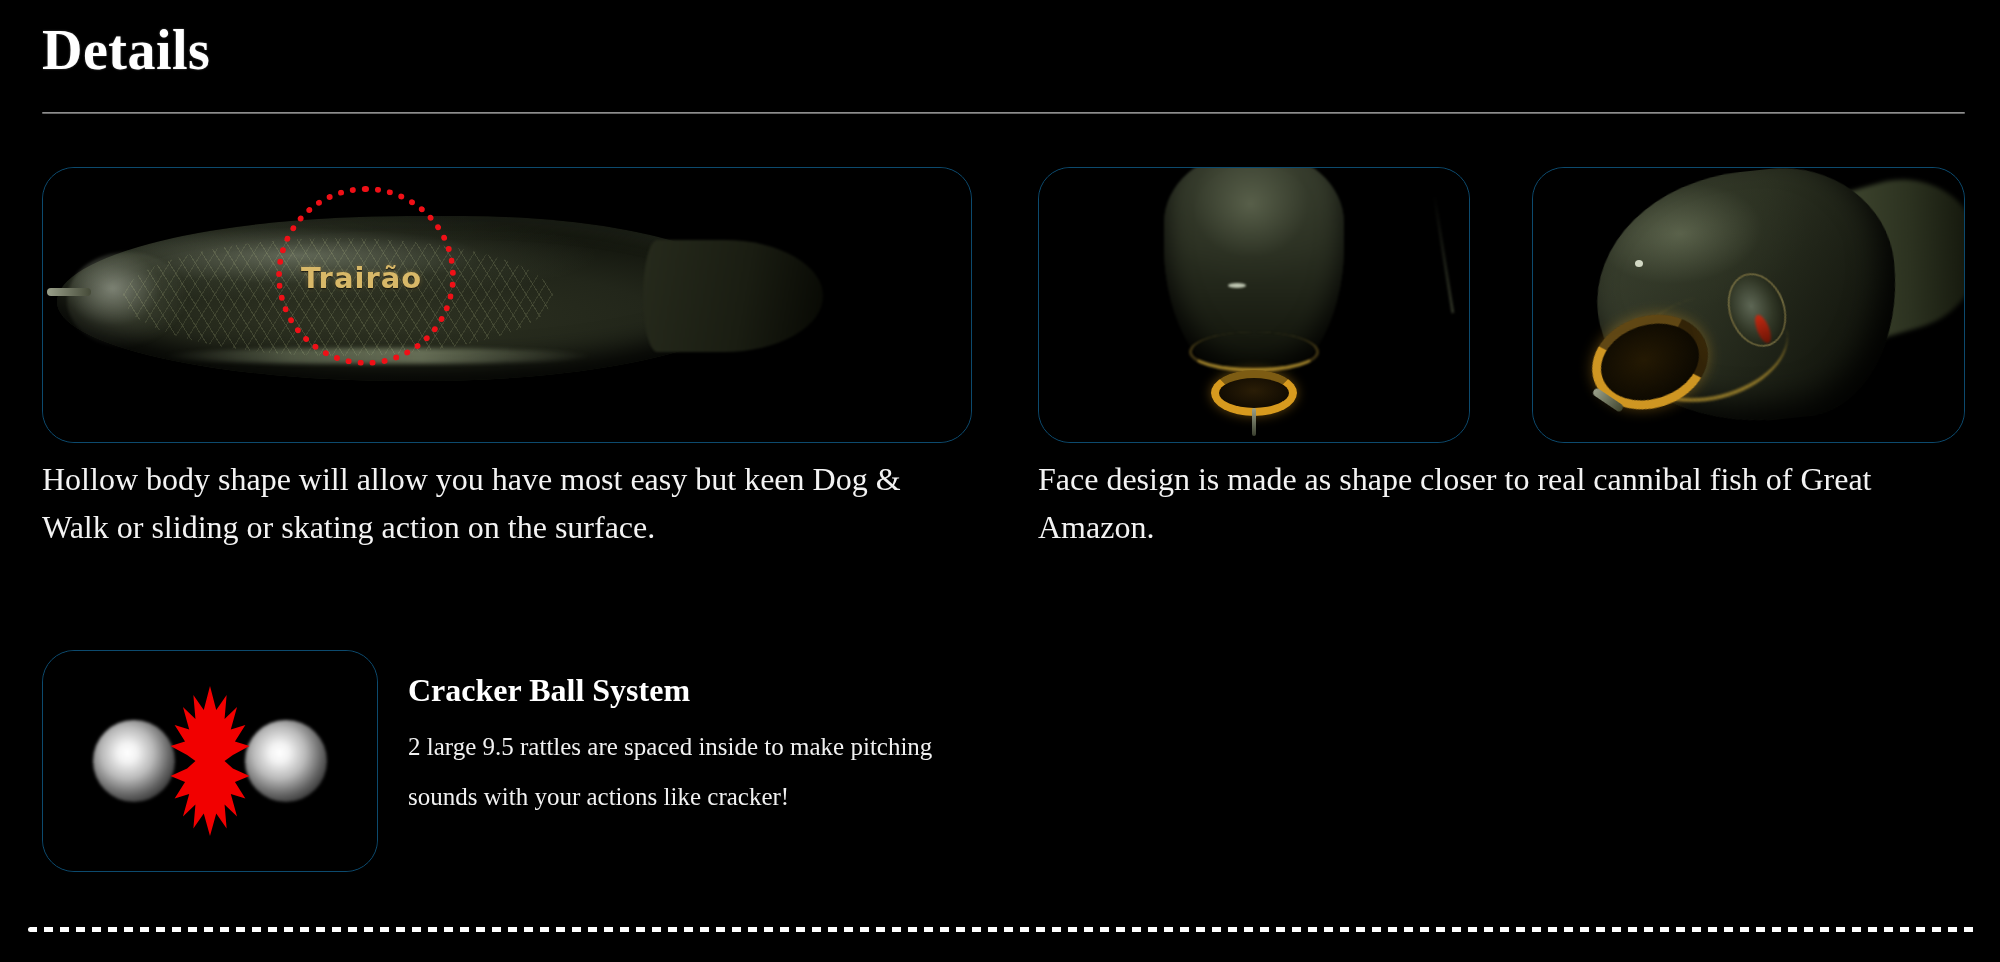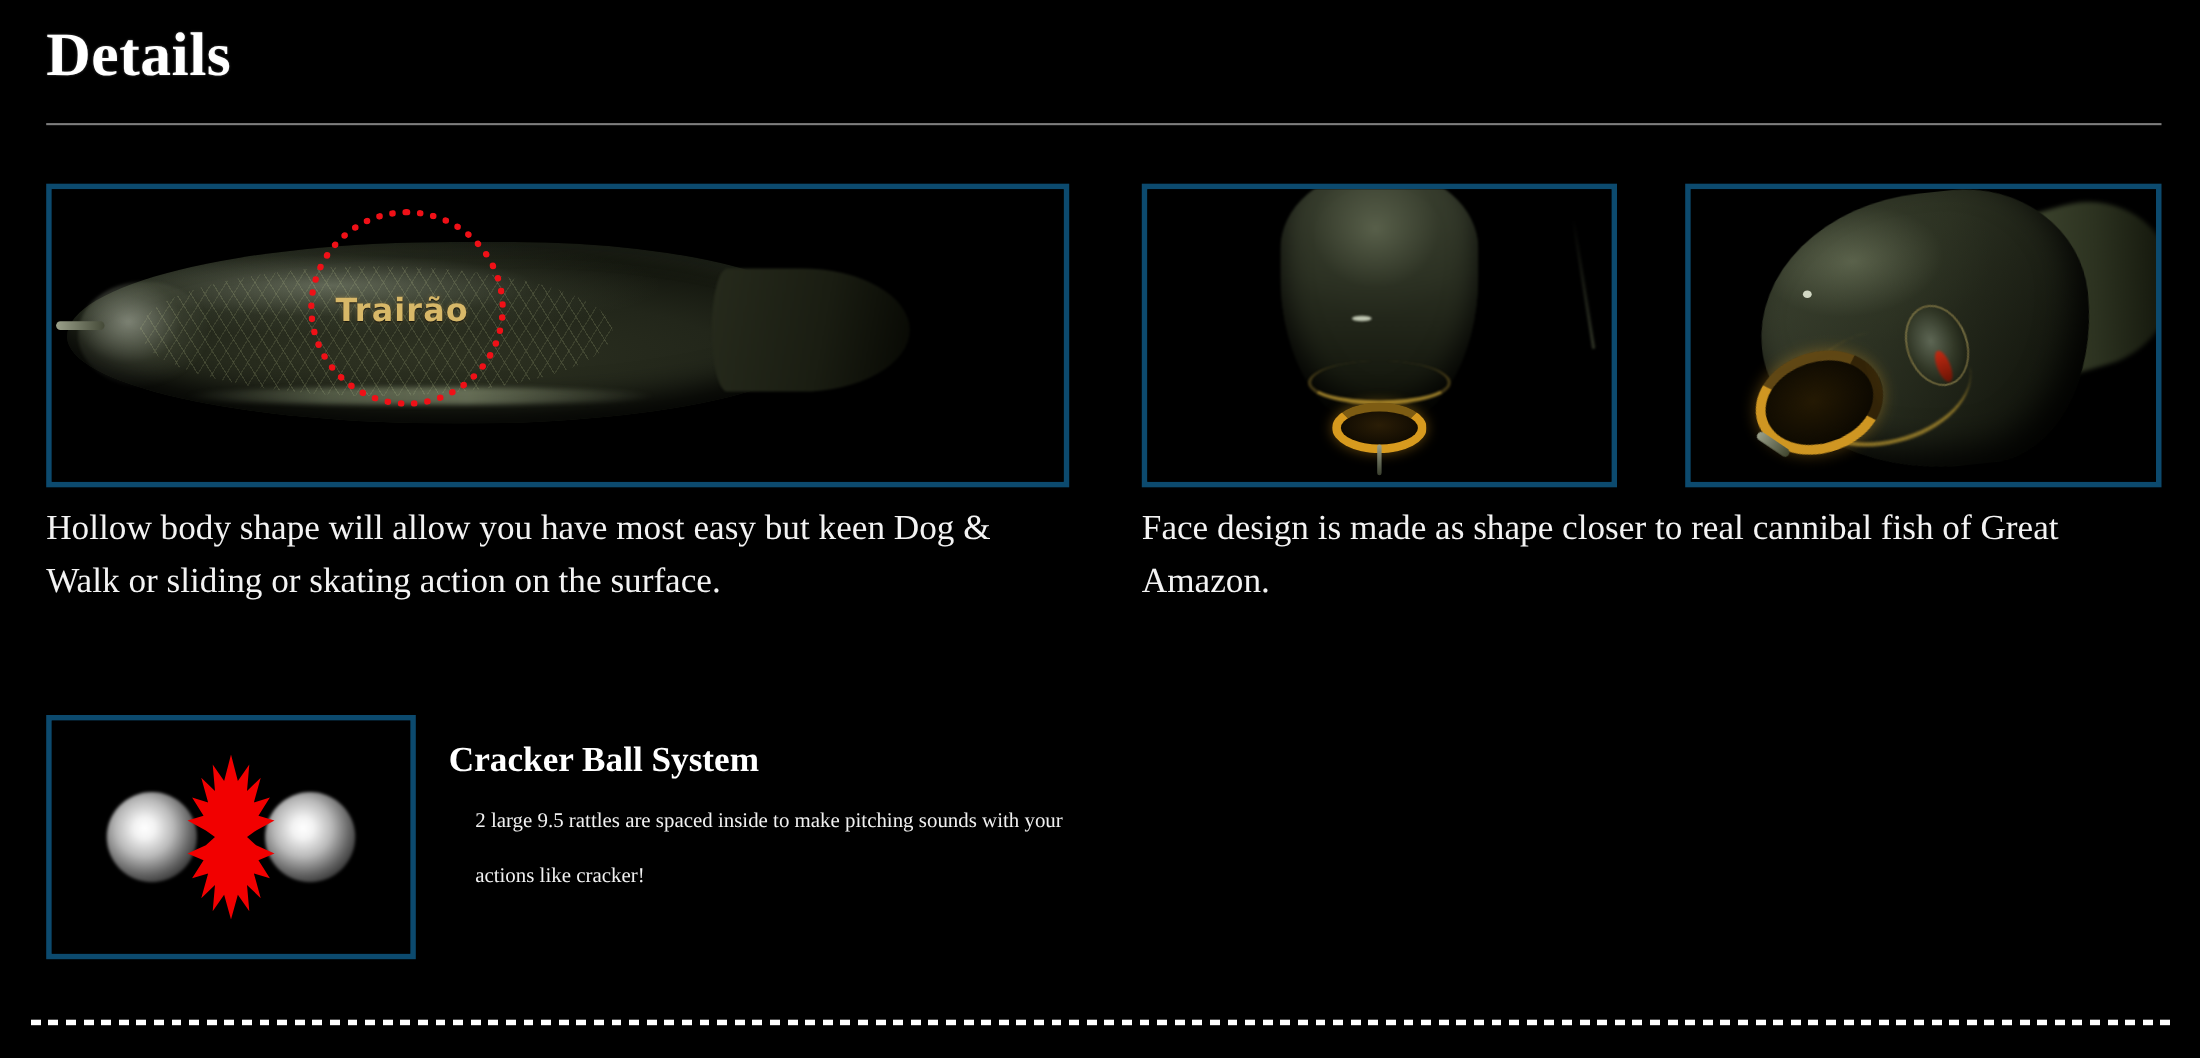--- a/index.html
+++ b/index.html
@@ -1,15 +1,15 @@
 <!DOCTYPE html>
 <html><head>
 <meta charset="utf-8">
 <style>
-  * { margin:0; padding:0; box-sizing:border-box; }
+  * { margin:0; padding:0; box-sizing:border-box;border-radius:32px; }
   html,body {
     width:2000px; height:962px;
     background:#000;
     font-family:"Liberation Serif", serif;
     overflow:hidden;
   }
   .page { position:relative; width:2000px; height:962px; background:#000; }
 
   
   .section-title {
@@ -24,21 +24,21 @@
   }
   .title-rule {
     position:absolute; left:42px; top:112px;
     width:1923px; height:2px;
     background:linear-gradient(to bottom,#8d8d8d 0%, #8d8d8d 50%, #3a3a3a 100%);
   }
 
   
   .frame {
     position:absolute;
-    border:5px solid #0c4a6e;
+    border:1px solid #0c4a6e;
     background:#000;
     overflow:hidden;
   }
   .frame-main  { left:42px;   top:167px; width:930px;  height:276px; }
   .frame-face1 { left:1038px; top:167px; width:432px;  height:276px; }
   .frame-face2 { left:1532px; top:167px; width:433px;  height:276px; }
   .frame-cracker { left:42px; top:650px; width:336px; height:222px; }
 
   
   .stage { position:absolute; inset:0; background:#000; }
@@ -269,24 +269,23 @@
     font-family:"Liberation Serif", serif;
     font-weight:bold;
     font-size:32px;
     color:#ffffff;
     text-align:right;
   }
   .feature-text {
     position:absolute; left:408px; top:722px;
     width:560px;
     font-family:"Liberation Serif", serif;
-    font-size:19px;
+    font-size:25px;
     line-height:50px;
     color:#f1f1f1;
-    margin-left:24px;
   }
 
   
   .bottom-divider {
     position:absolute; left:28px; top:927px;
     width:1948px; height:5px;
     background-image:repeating-linear-gradient(to right,
       #ffffff 0px, #ffffff 9px, rgba(0,0,0,0) 9px, rgba(0,0,0,0) 16px);
   }
 </style>

